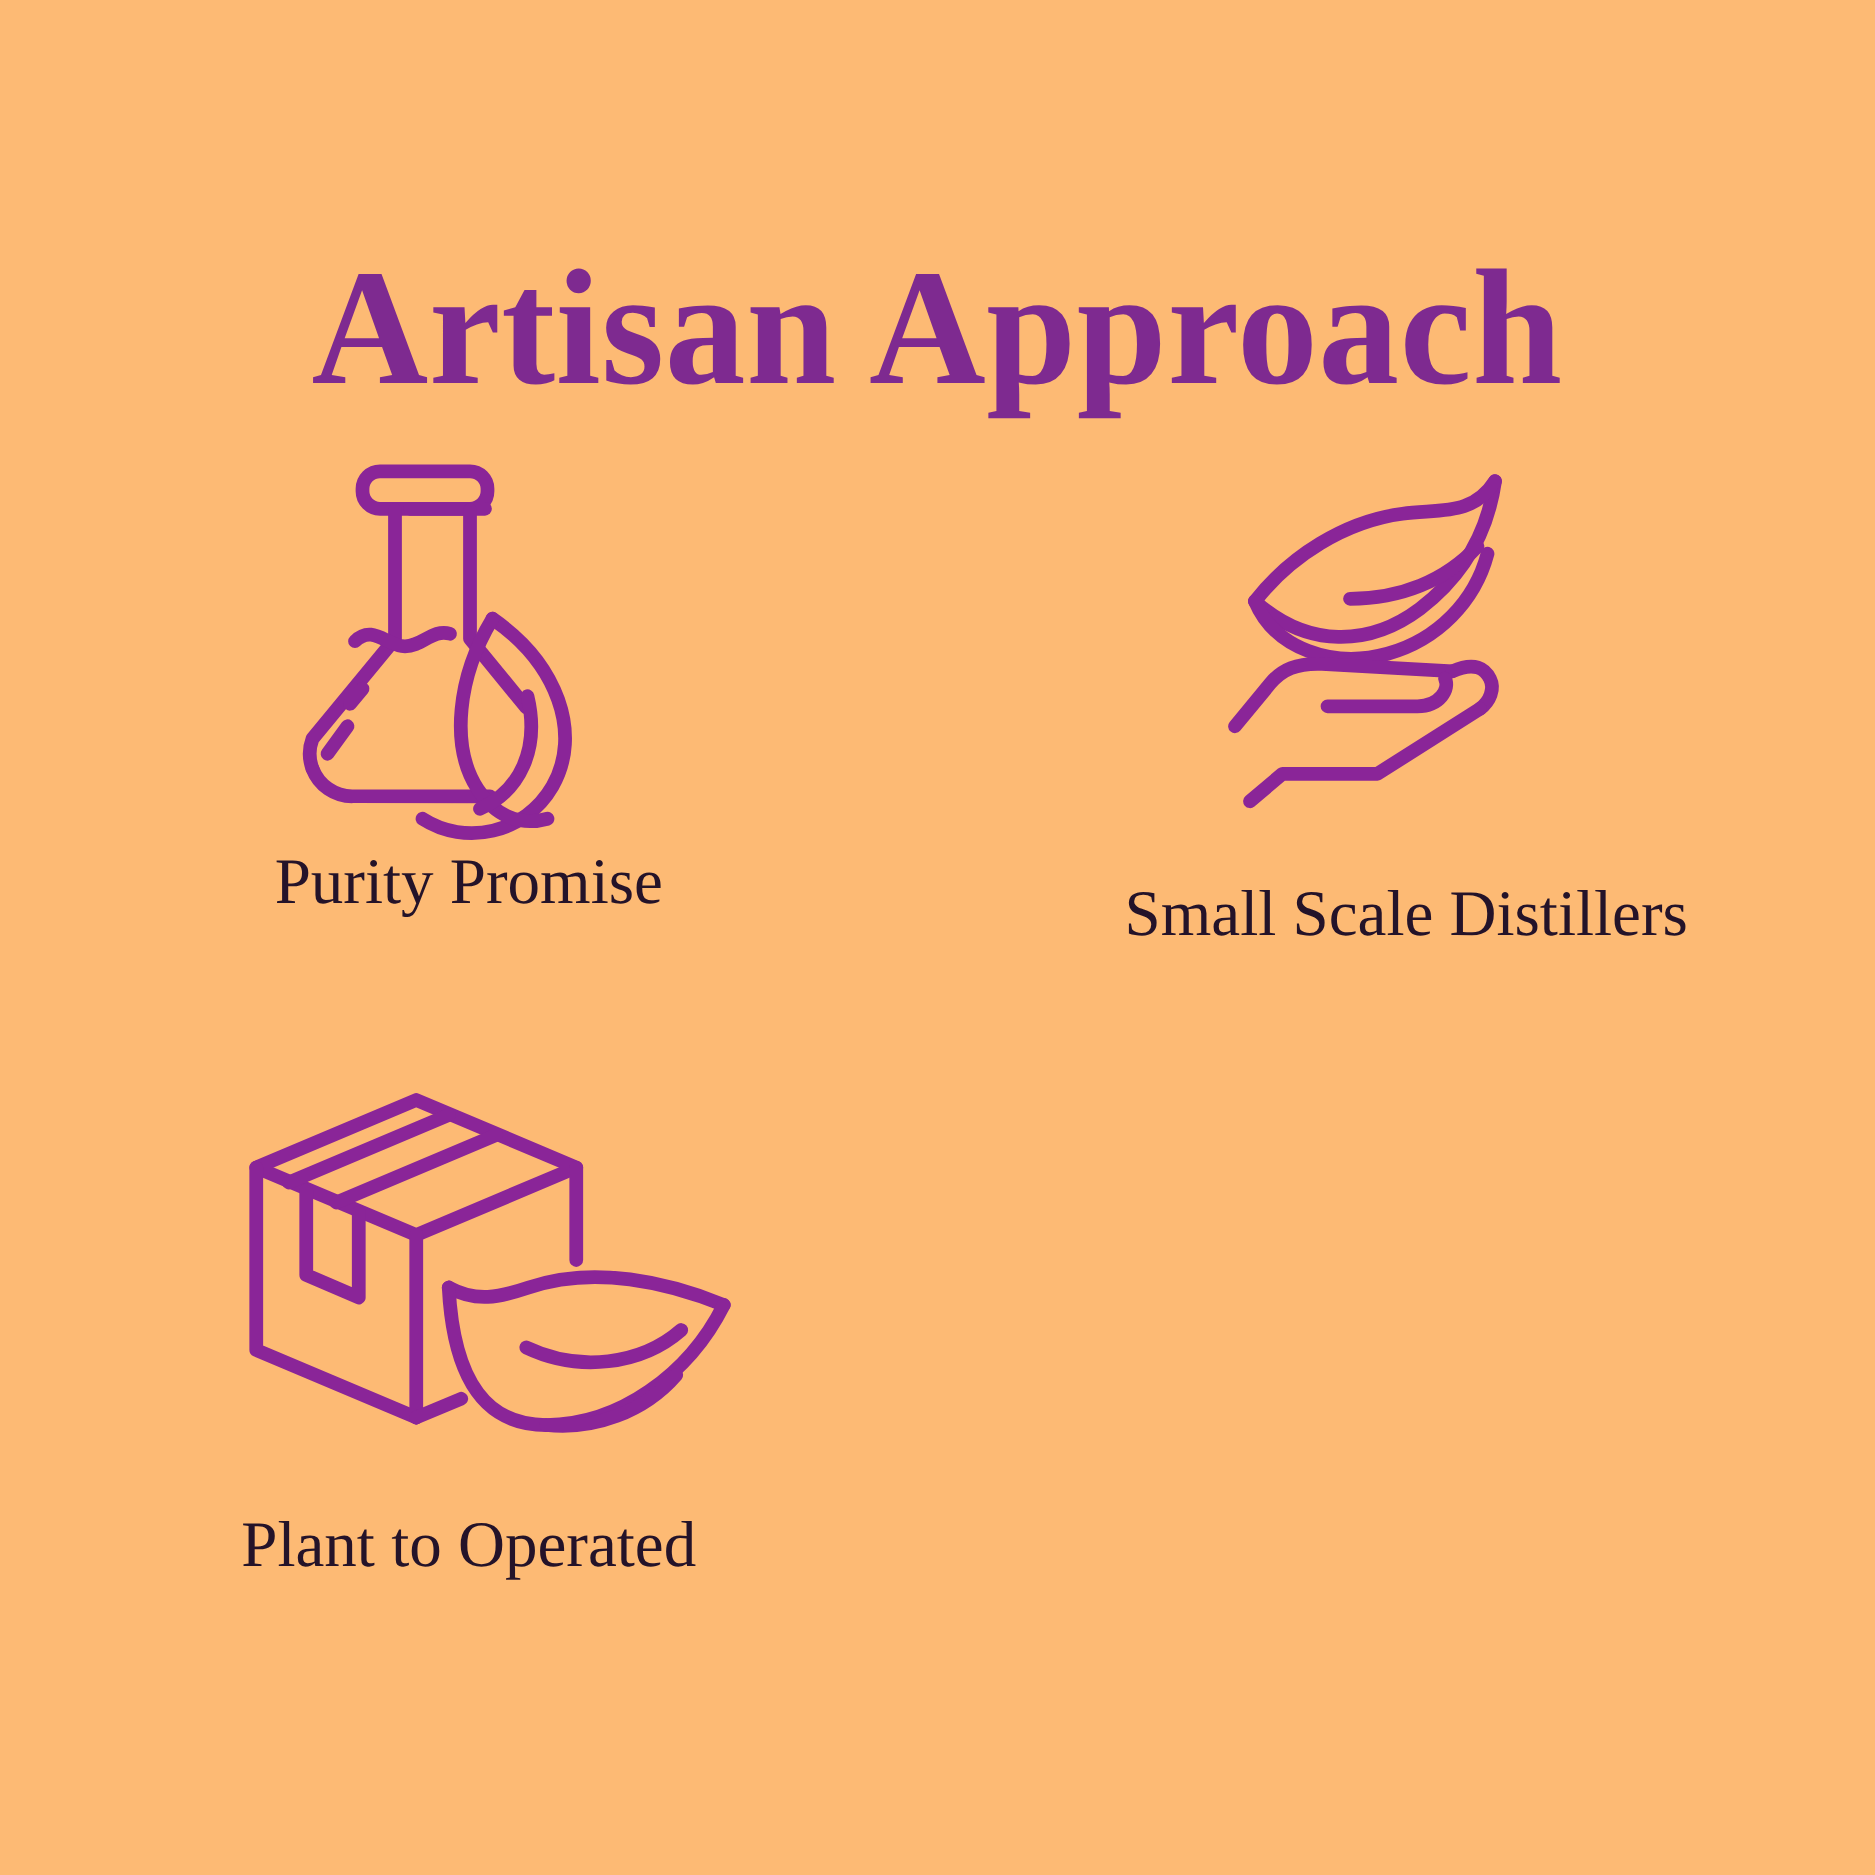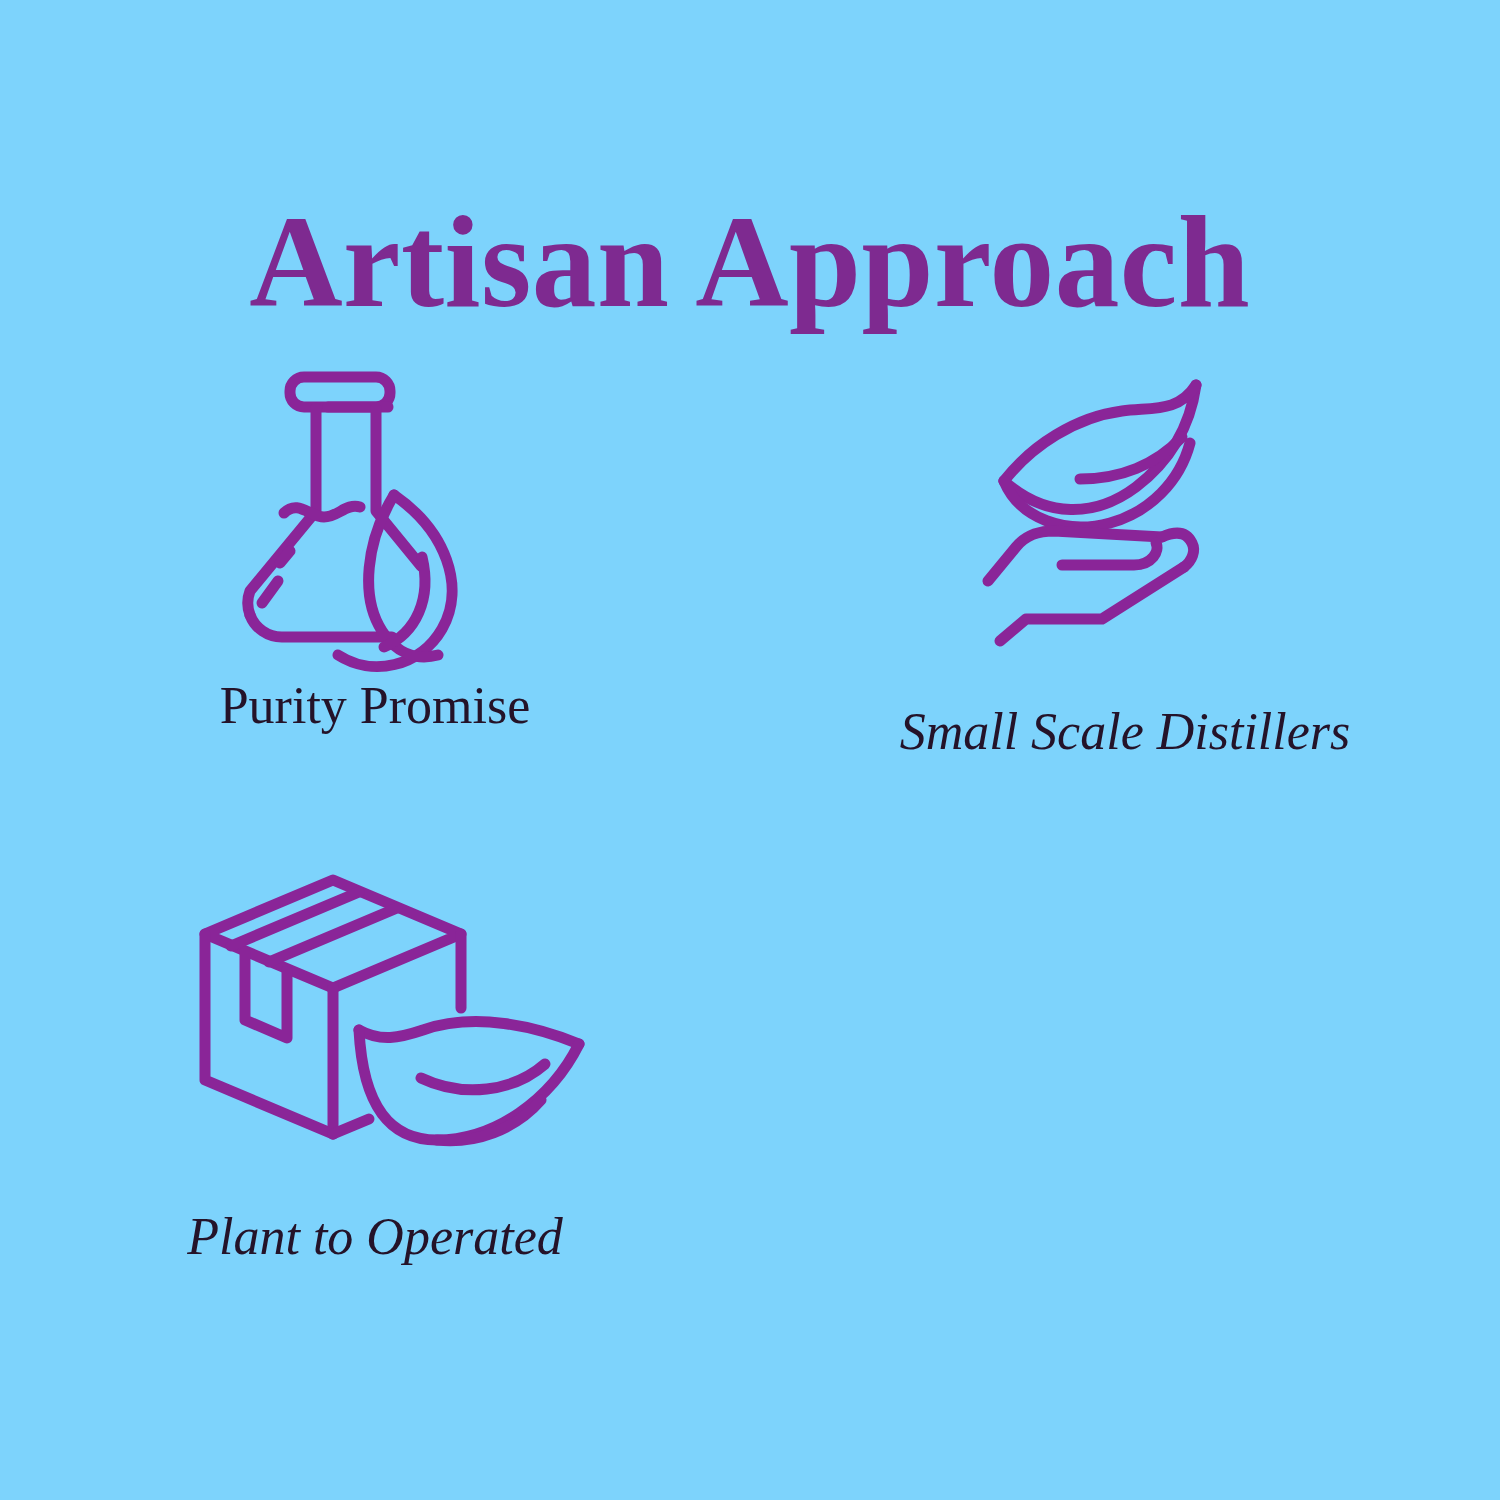--- a/index.html
+++ b/index.html
@@ -10,21 +10,21 @@
     width: 1500px;
     height: 1500px;
     background: #F8F7F5;
     font-family: "Liberation Serif", "DejaVu Serif", serif;
     overflow: hidden;
   }
   .poster {
     position: relative;
     width: 1500px;
     height: 1500px;
-    background: #7dd3fc;
+    background: #fdba74;
     box-sizing: border-box;
   }
 
   
   .title-wrap {
     position: absolute;
     top: 108px;
     left: 0;
     width: 1500px;
     text-align: center;
@@ -80,21 +80,21 @@
     color: #241329;
     text-align: center;
     white-space: pre-line;
     max-width: 620px;
   }
 
   
   .cell.r1 .icon-box { height: 300px; }
   .cell.r1 .feature-label { margin-top: 22px; }
   .cell.r2 .icon-box { height: 300px; }
-  .cell.r2 .feature-label { margin-top: 48px; font-style: italic; }
+  .cell.r2 .feature-label { margin-top: 48px; }
 
   .cell.c1.r1 .icon-box { padding-right: 38px; }
   .cell.c2.r1 .icon-box { padding-left: 22px; }
   .cell.c1.r2 .icon-box { padding-right: 30px; }
   .cell.c2.r2 .icon-box { padding-left: 26px; }
 </style>
 </head>
 <body>
 
 <div class="poster">

